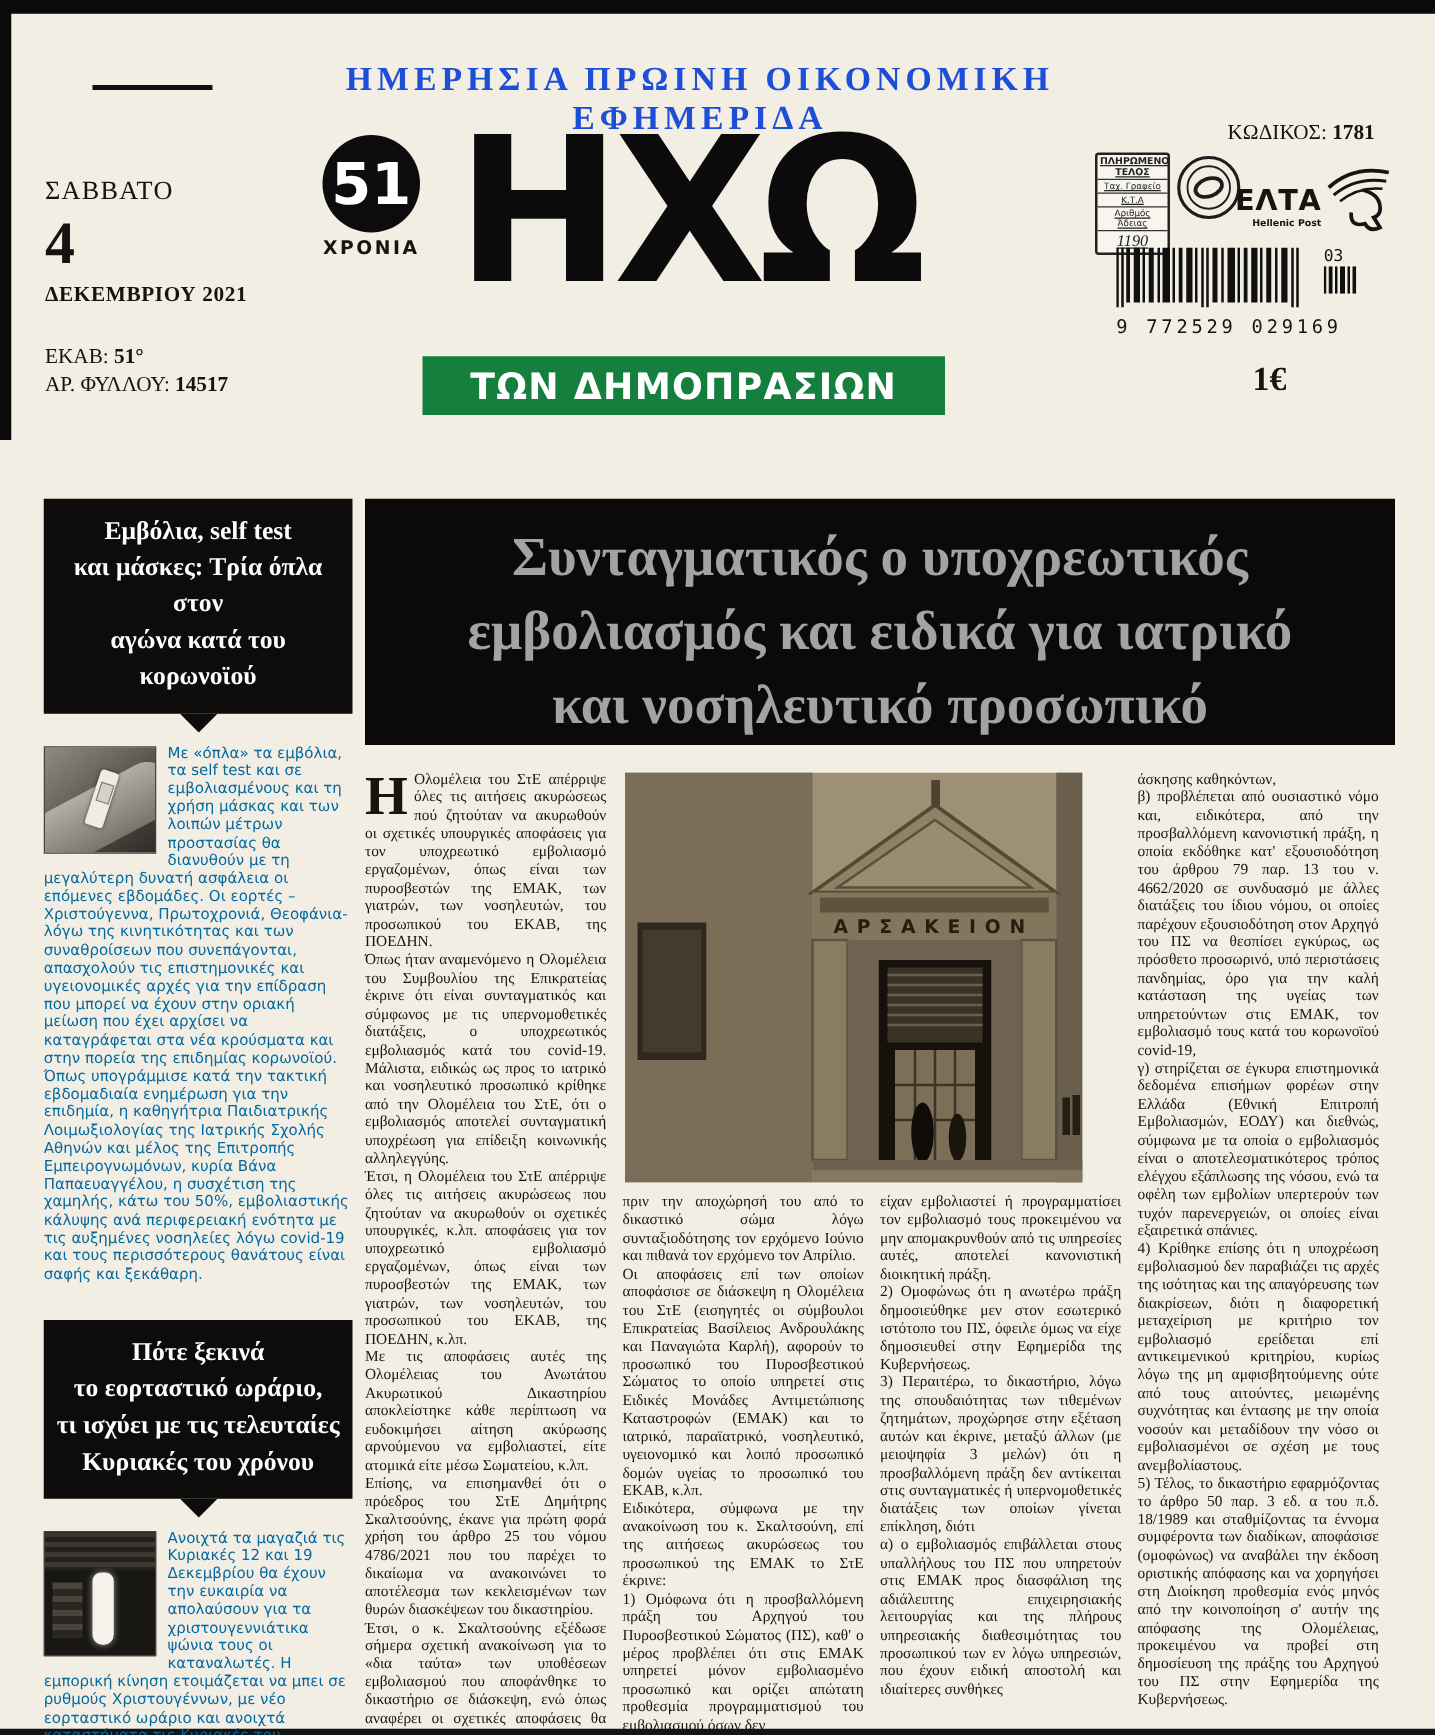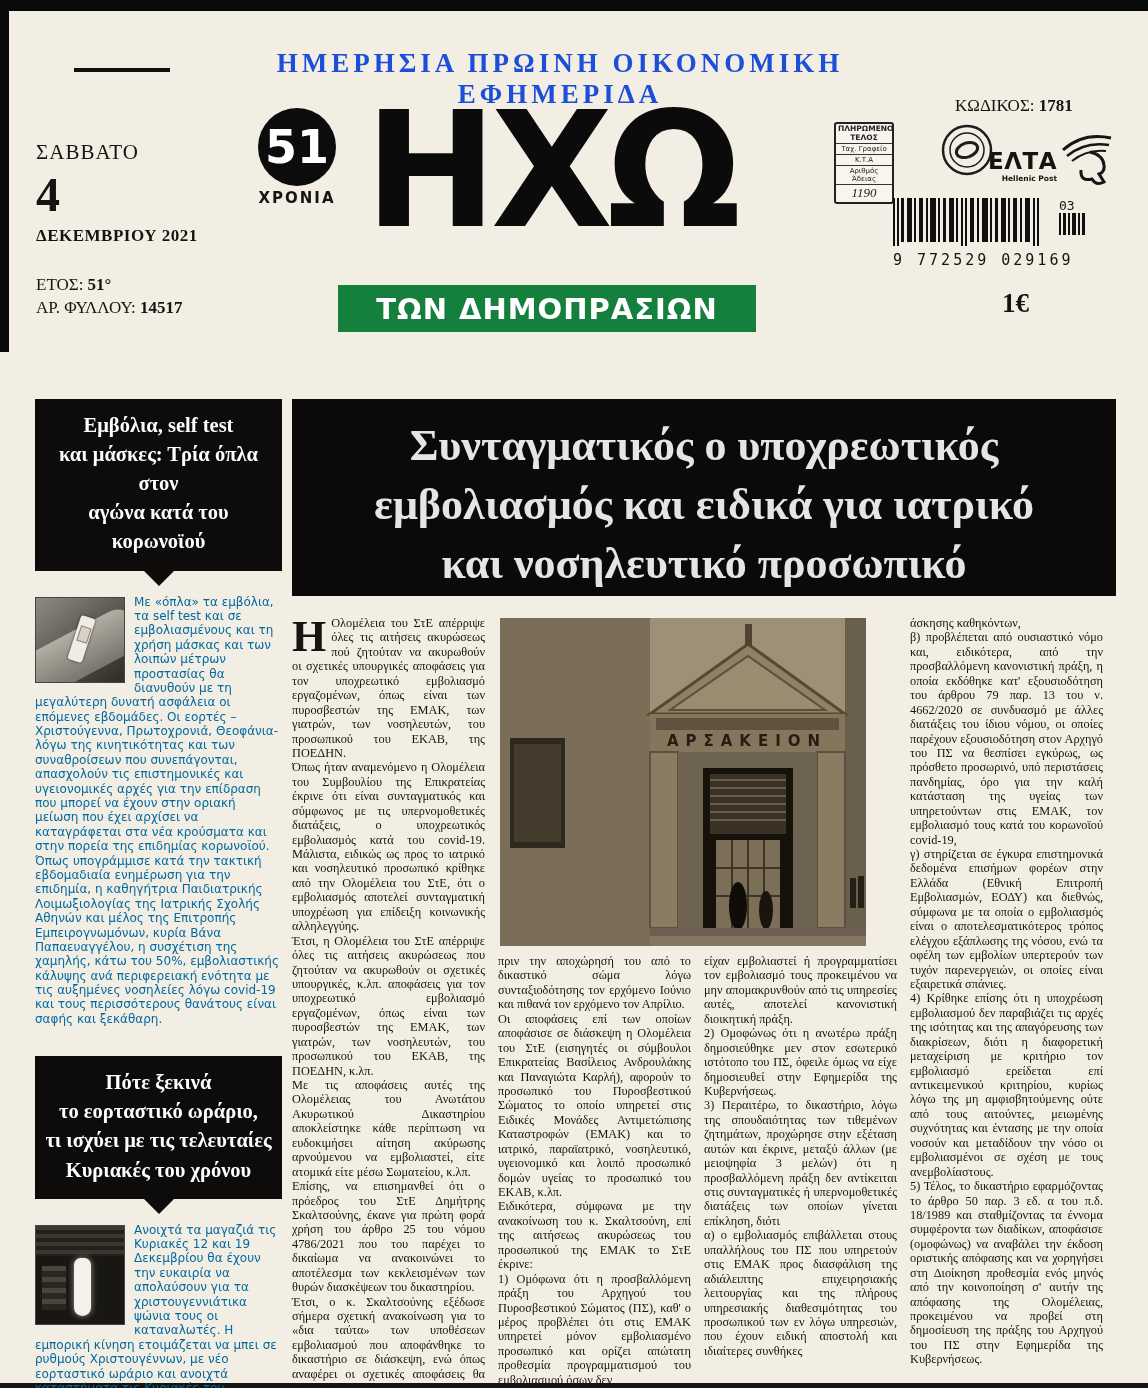--- a/index.html
+++ b/index.html
@@ -40,27 +40,27 @@
     font-family:"DejaVu Sans", sans-serif; font-weight:bold; font-size:158px;
     letter-spacing:-6px; line-height:1.32; color:#0b0b0b;
     transform:scaleY(1.02);
   }
   .subtitle-banner {
     position:absolute; left:338px; top:285px; width:418px; height:47px;
     background:#15803d; color:#fff; display:flex; align-items:center; justify-content:center;
     font-family:"DejaVu Sans", sans-serif; font-weight:bold; font-size:29px; letter-spacing:1px;
   }
 
-  .kodikos { position:absolute; left:955px; top:96px; font-size:17px; }
+  .kodikos { position:absolute; left:982px; top:96px; font-size:17px; }
   .kodikos b { font-weight:bold; }
 
   .postal-stamp {
-    position:absolute; left:834px; top:122px; width:60px; border:2px solid #222;
+    position:absolute; left:876px; top:122px; width:60px; border:2px solid #222;
     font-family:"DejaVu Sans", sans-serif; text-align:center; color:#222;
-    background:rgba(255,255,255,0.4); border-radius:3px;
+    background:rgba(255,255,255,0.4); border-radius:3px;text-decoration:underline;
   }
   .postal-stamp .r { border-bottom:1px solid #333; padding:1px 2px; font-size:7px; line-height:1.15; }
   .postal-stamp .r.bold { font-weight:bold; font-size:7.5px; }
   .postal-stamp .r.last { border-bottom:none; font-size:13px; font-style:italic; font-family:"Liberation Serif", serif; }
 
   .round-stamp { position:absolute; left:941px; top:124px; }
   .elta-logo { position:absolute; left:988px; top:130px; display:flex; align-items:flex-start; }
   .elta-text { margin-top:18px; text-align:right; }
   .elta-name { font-family:"DejaVu Sans", sans-serif; font-weight:bold; font-size:23px; letter-spacing:0.5px; }
   .elta-sub  { font-family:"DejaVu Sans", sans-serif; font-size:7.5px; font-weight:bold; }
@@ -121,21 +121,21 @@
   }
   .photo-shop .shelf {
     position:absolute; left:6px; top:40px; width:24px; height:44px;
     background:repeating-linear-gradient(#4a453c 0 5px,#2a2722 5px 11px);
   }
   .story-gap { height:30px; clear:both; }
 
   
   .main { position:absolute; left:292px; top:399px; width:824px; }
   .main-headline {
-    background:#0b0a09; color:#e5e5e5; text-align:center;
+    background:#0b0a09; color:#a3a3a3; text-align:center;
     font-weight:bold; font-size:44px; line-height:1.34;
     padding:18px 10px 20px 10px; white-space:pre-line; height:197px;
   }
   .article { margin-top:20px; display:flex; gap:13px; }
   .acol {
     flex:0 0 193px; width:193px; font-size:12.3px; line-height:1.175;
     text-align:justify; color:#17140f; overflow-wrap:break-word;
   }
   .acol p { margin:0; }
   .mid { flex:0 0 399px; width:399px; }
@@ -158,21 +158,21 @@
   <div class="tagline-rule"></div>
   <div class="tagline">ΗΜΕΡΗΣΙΑ ΠΡΩΙΝΗ ΟΙΚΟΝΟΜΙΚΗ ΕΦΗΜΕΡΙΔΑ</div>
 
   <div class="date-block">
     <div class="date-day">ΣΑΒΒΑΤΟ</div>
     <div class="date-num">4</div>
     <div class="date-monthyear">ΔΕΚΕΜΒΡΙΟΥ 2021</div>
   </div>
 
   <div class="issue-block">
-    <div><span>ΕΤΟΣ:</span> <b>51°</b></div>
+    <div><span>ΕΚΑΒ:</span> <b>51°</b></div>
     <div><span>ΑΡ. ΦΥΛΛΟΥ:</span> <b>14517</b></div>
   </div>
 
   <div class="badge51">
     <div class="badge51-circle">51</div>
     <div class="badge51-label">ΧΡΟΝΙΑ</div>
   </div>
 
   <div class="main-title">ΗΧΩ</div>
   <div class="subtitle-banner">ΤΩΝ ΔΗΜΟΠΡΑΣΙΩΝ</div>

